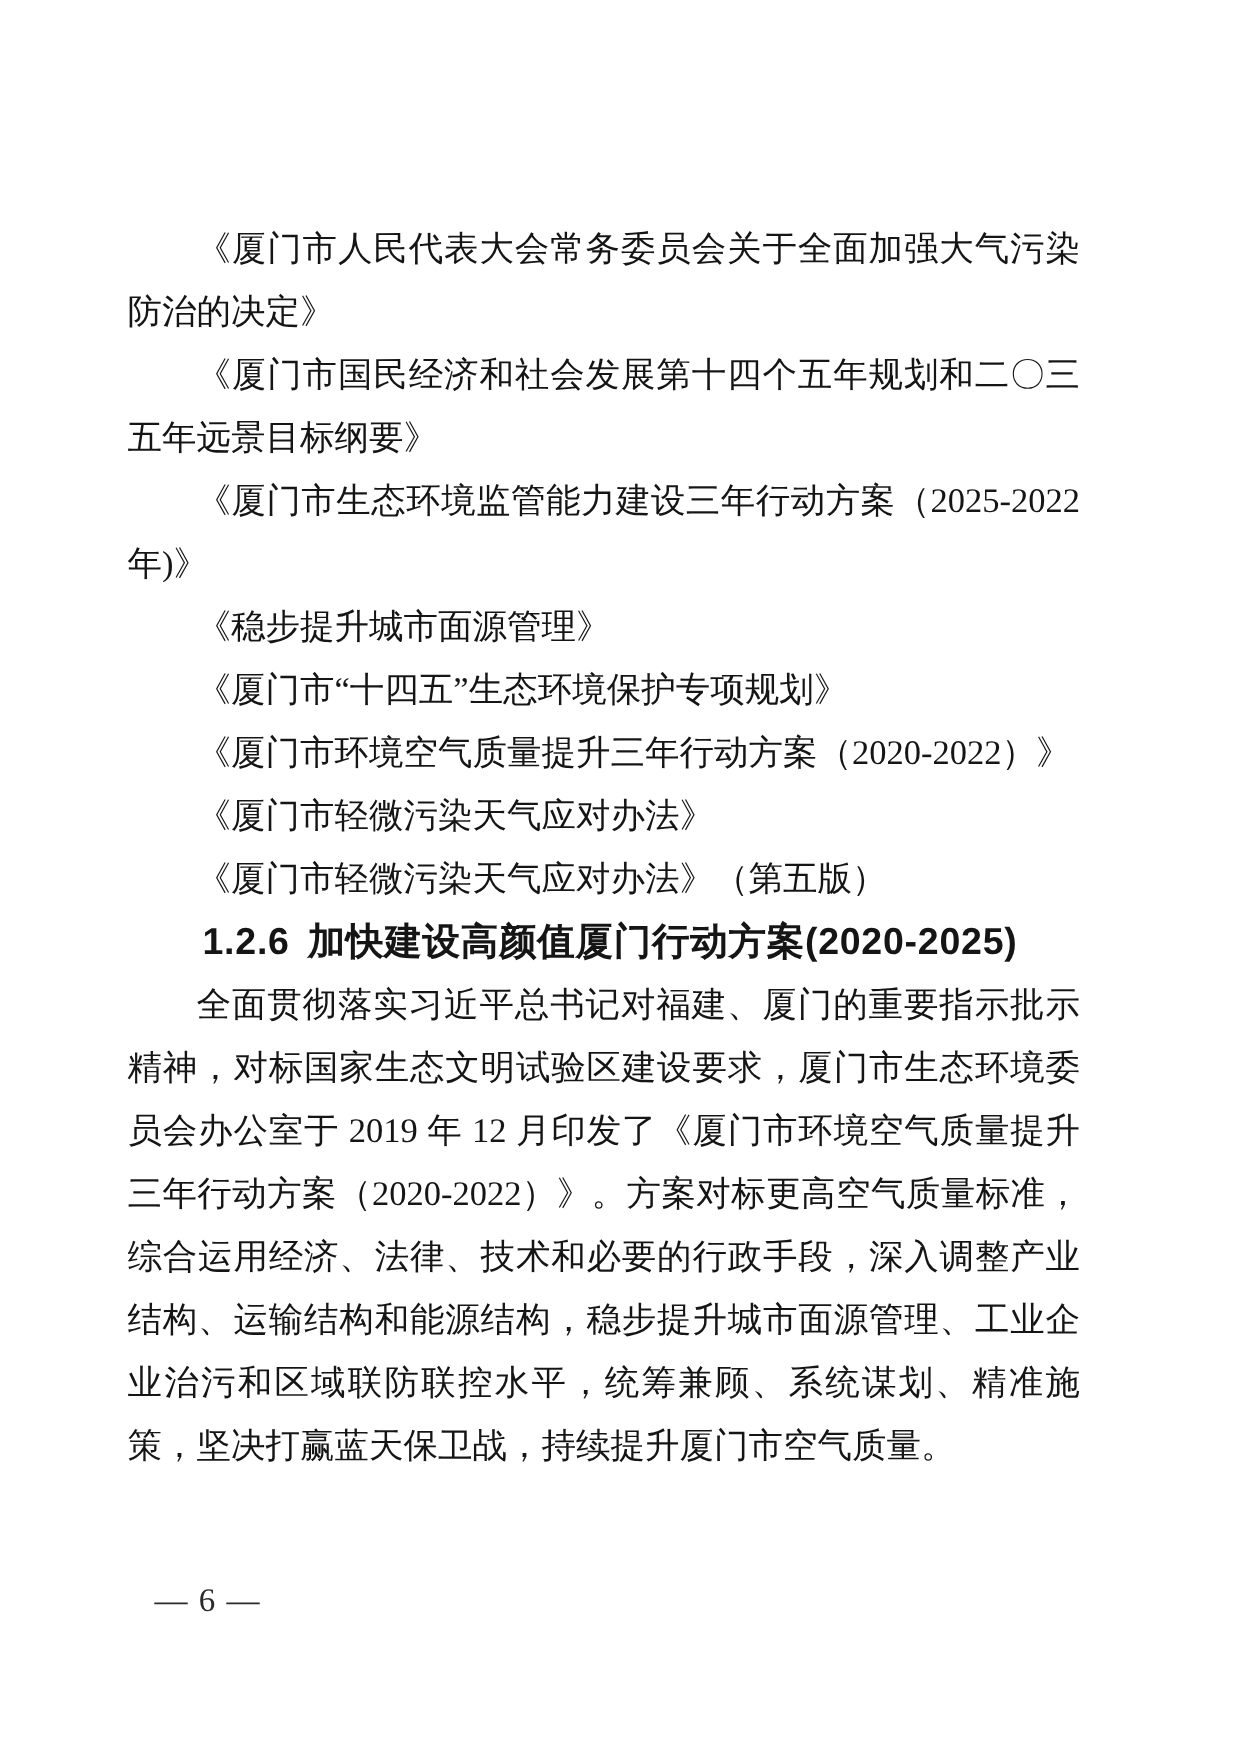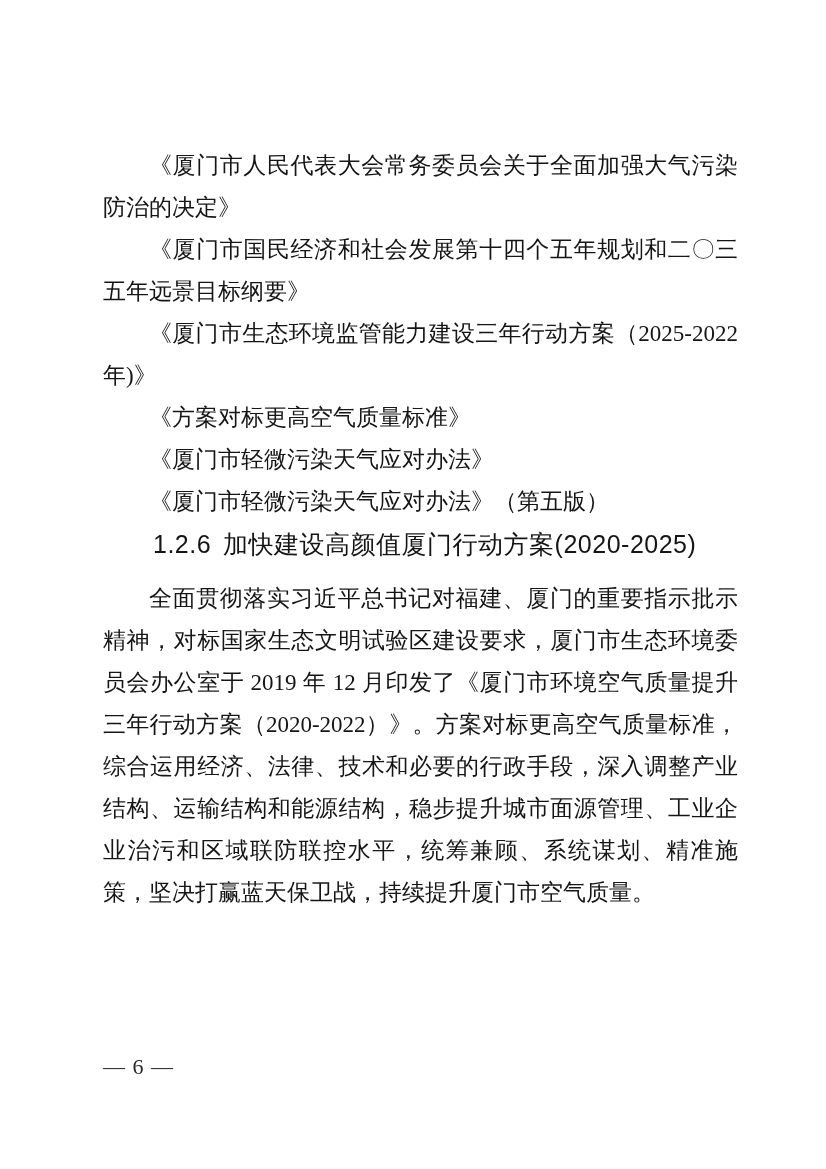--- a/index.html
+++ b/index.html
@@ -10,64 +10,65 @@
     color: #151515;
     overflow: hidden;
   }
   .page {
     position: relative;
     width: 826px; height: 1169px;
     background: #ffffff;
   }
   .content {
     position: absolute;
-    left: 103px; top: 145px;
+    left: 85px; top: 145px;
     width: 635px;
     font-size: 23px;
     line-height: 42px;
     text-align: justify;
   }
   .ref-item {
     text-indent: 2em;
     word-break: normal;
   }
   .section-heading {
     font-family: "Liberation Sans", "DejaVu Sans", sans-serif;
-    font-weight: 400;
+    font-weight: 700;
     font-size: 25px;
     line-height: 42px;
     text-indent: 2em;
     white-space: nowrap;
     letter-spacing: 0.5px;
   }
   .section-heading .sec-num { margin-right: 12px; }
   .body-para {
     text-indent: 2em;
     text-align: justify;
-    margin-top: 13px;
   }
   .footer {
     position: absolute;
     left: 103px; top: 1052px;
     font-size: 22px;
     line-height: 30px;
     color: #2a2a2a;
     letter-spacing: 1px;
   }
 </style>
 </head>
 <body>
 
 <div class="page">
   <div class="content">
     <div>
         <p class="ref-item">《厦门市人民代表大会常务委员会关于全面加强大气污染防治的决定》</p>
         <p class="ref-item">《厦门市国民经济和社会发展第十四个五年规划和二〇三五年远景目标纲要》</p>
         <p class="ref-item">《厦门市生态环境监管能力建设三年行动方案（2025-2022年)》</p>
-        <p class="ref-item">《方案对标更高空气质量标准》</p>
+        <p class="ref-item">《稳步提升城市面源管理》</p>
+        <p class="ref-item">《厦门市“十四五”生态环境保护专项规划》</p>
+        <p class="ref-item">《厦门市环境空气质量提升三年行动方案（2020-2022）》</p>
         <p class="ref-item">《厦门市轻微污染天气应对办法》</p>
         <p class="ref-item">《厦门市轻微污染天气应对办法》（第五版）</p>
       </div>
     <h3 class="section-heading">
       <span class="sec-num">1.2.6</span><span>加快建设高颜值厦门行动方案(2020-2025)</span>
     </h3>
     <p class="body-para">全面贯彻落实习近平总书记对福建、厦门的重要指示批示精神，对标国家生态文明试验区建设要求，厦门市生态环境委员会办公室于 2019 年 12 月印发了《厦门市环境空气质量提升三年行动方案（2020-2022）》。方案对标更高空气质量标准，综合运用经济、法律、技术和必要的行政手段，深入调整产业结构、运输结构和能源结构，稳步提升城市面源管理、工业企业治污和区域联防联控水平，统筹兼顾、系统谋划、精准施策，坚决打赢蓝天保卫战，持续提升厦门市空气质量。</p>
   </div>
   <div class="footer">
     <span>— 6 —</span>

